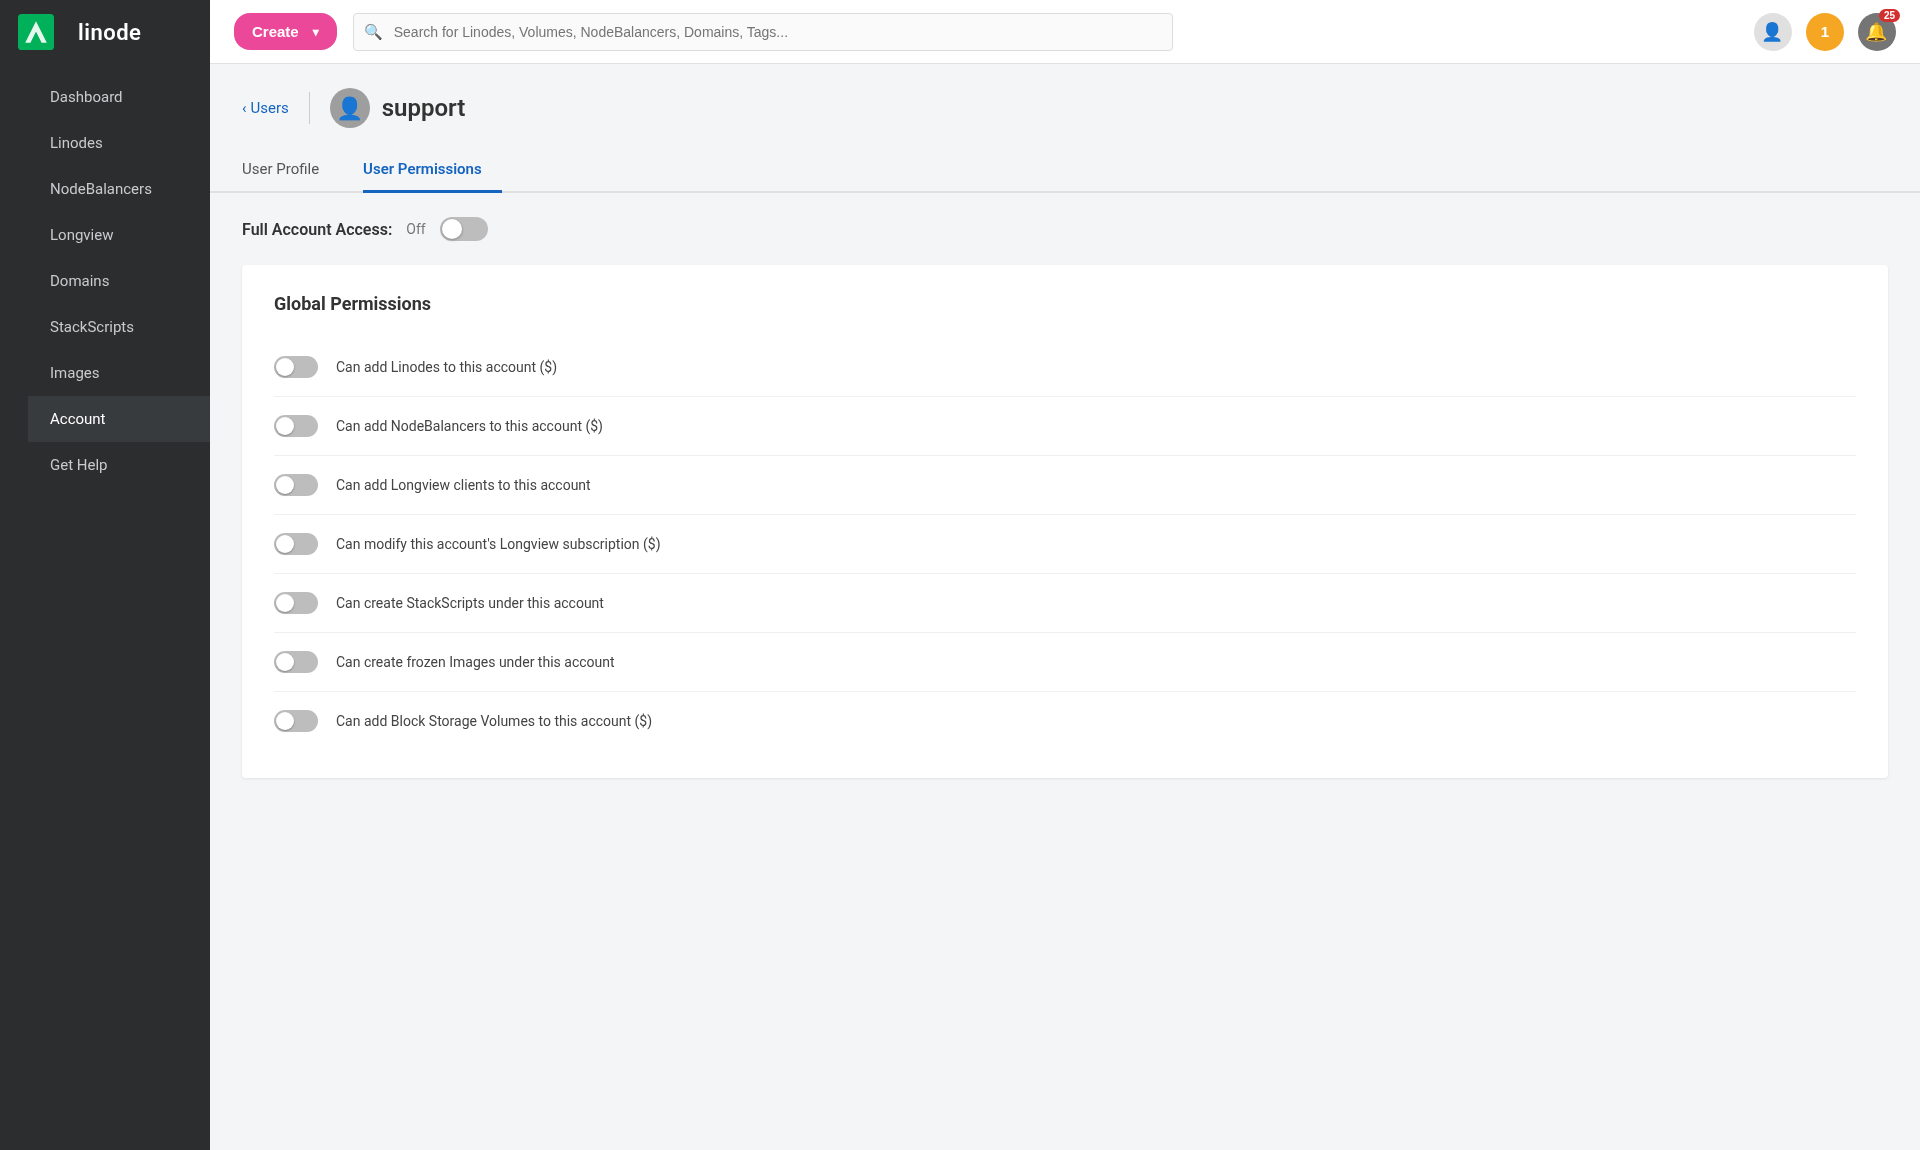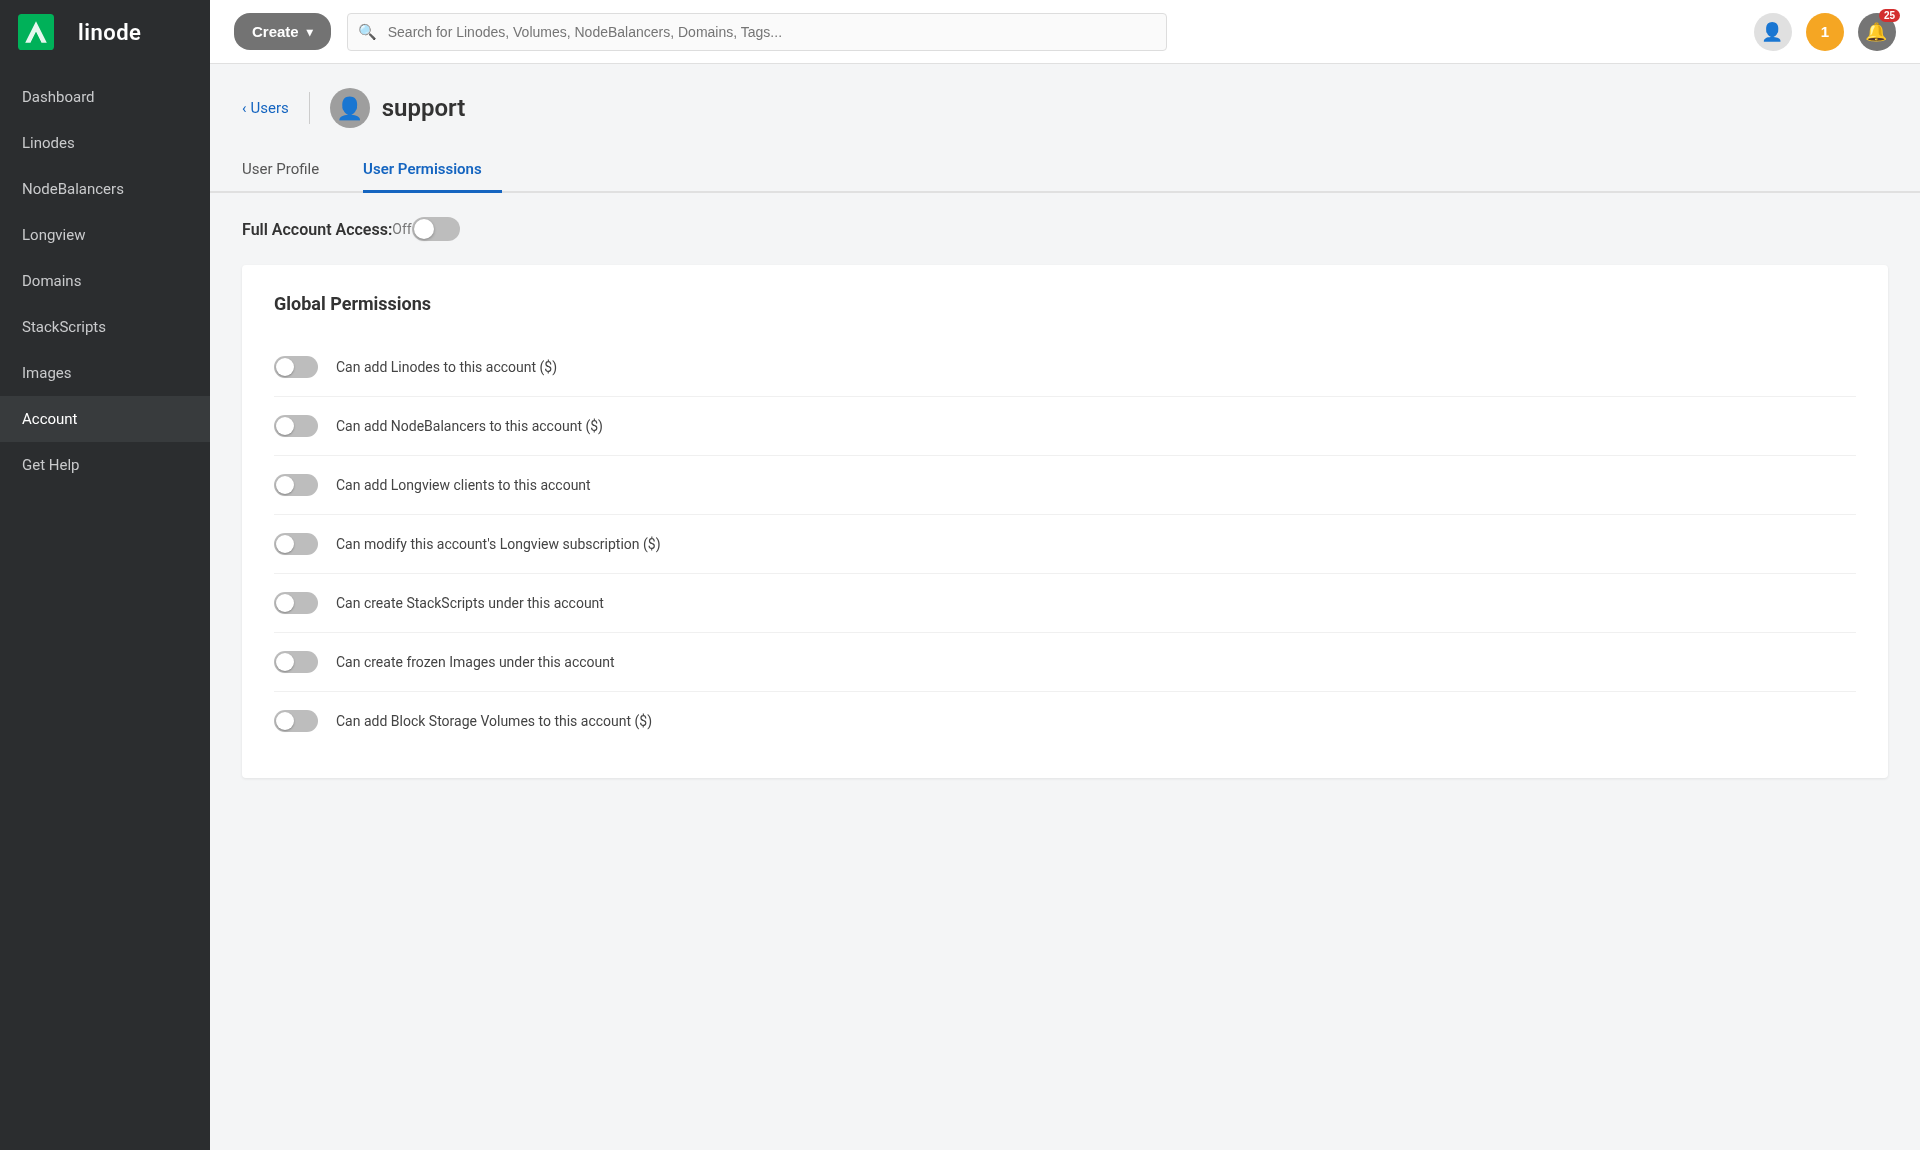--- a/index.html
+++ b/index.html
@@ -36,20 +36,21 @@
       flex-direction: column;
       margin-top: 10px;
     }
     #sidebar nav a {
       color: #c9cacc;
       text-decoration: none;
       padding: 14px 22px;
       font-size: 15px;
       cursor: pointer;
       transition: background 0.15s;
+      margin-left: 28px;
     }
     #sidebar nav a.active { color: #fff; background: #383b3d; }
 
     
     #main {
       flex: 1;
       display: flex;
       flex-direction: column;
       overflow: hidden;
     }
@@ -59,31 +60,31 @@
       background: #fff;
       display: flex;
       align-items: center;
       padding: 0 24px;
       height: 64px;
       gap: 16px;
       border-bottom: 1px solid #e0e0e0;
       min-height: 64px;
     }
     #create-btn {
-      background: #737373;
+      background: #ec4899;
       color: #fff;
       border: none;
       border-radius: 16px;
       padding: 10px 18px;
       font-size: 15px;
       font-weight: 600;
       cursor: pointer;
       display: flex;
       align-items: center;
-      gap: 8px;
+      gap: 14px;
     }
     #create-btn .chevron { font-size: 12px; }
     #search-bar {
       flex: 1;
       position: relative;
       max-width: 820px;
     }
     #search-bar input {
       width: 100%;
       padding: 10px 16px 10px 40px;
@@ -211,20 +212,21 @@
 
     
     .permissions-body {
       background: #f4f5f6;
       padding: 24px 32px;
     }
 
     .full-account-row {
       display: flex;
       align-items: center;
+      gap: 14px;
       margin-bottom: 24px;
     }
     .full-account-label {
       font-size: 16px;
       font-weight: 600;
       color: #333;
     }
     .off-label {
       font-size: 14px;
       color: #777;

